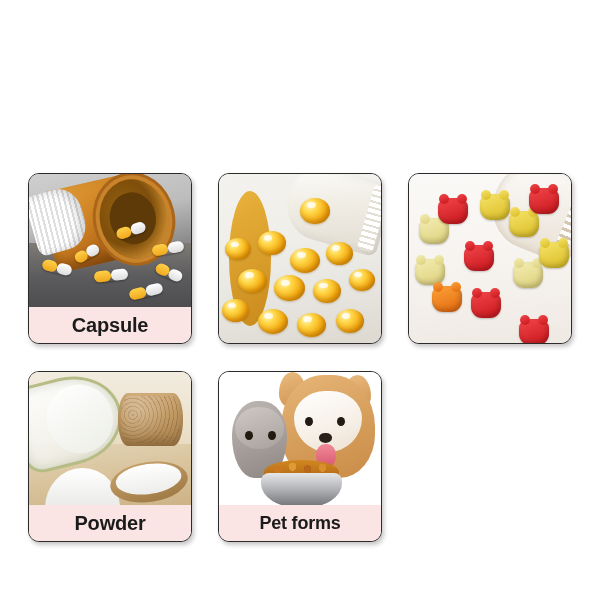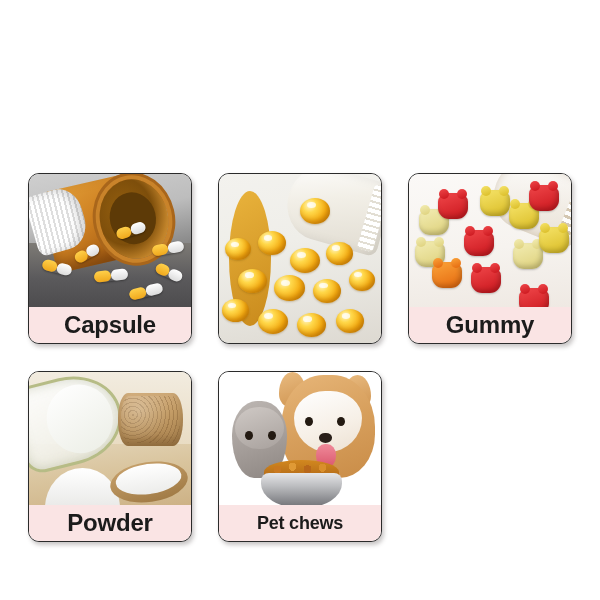--- a/index.html
+++ b/index.html
@@ -27,21 +27,21 @@
     width:164px;height:171px;box-sizing:border-box;
     border:1.5px solid #2b2b2b;border-radius:11px;
     background:#ffffff;overflow:hidden;position:relative;
     box-shadow:2px 3px 4px rgba(60,50,50,.28);
     display:flex;flex-direction:column;
   }
   .photo{flex:1 1 auto;position:relative;overflow:hidden;}
   .label{
     flex:0 0 36px;background:#fae4e4;
     display:flex;align-items:center;justify-content:center;
-    color:#1b1b1b;font-size:24px;font-weight:600;letter-spacing:-.2px;
+    color:#1b1b1b;font-size:20px;font-weight:600;letter-spacing:-.2px;
   }
   .label.sm{font-size:18px;}
 
   
   .p-cap{background:linear-gradient(168deg,#cfcfcf 0%,#bdbdbd 34%,#8f8f8f 58%,#6e6d6b 78%,#59585a 100%);}
   .p-cap .table{position:absolute;left:0;right:0;bottom:0;height:48%;
     background:linear-gradient(180deg,#7e7b76 0%,#5b5a5c 55%,#4d4c4e 100%);}
   .p-cap .bottle{
     position:absolute;left:11%;top:4%;width:74%;height:62%;
     background:linear-gradient(150deg,#e4a13a 0%,#cf8223 40%,#a85f14 72%,#8a4b10 100%);
@@ -272,21 +272,20 @@
           <div class="bear yel" style="left:62%;top:22%;"></div>
           <div class="bear red" style="left:74%;top:8%;"></div>
           <div class="bear red" style="left:34%;top:42%;"></div>
           <div class="bear pale" style="left:4%;top:50%;"></div>
           <div class="bear pale" style="left:64%;top:52%;"></div>
           <div class="bear org" style="left:14%;top:66%;"></div>
           <div class="bear red" style="left:38%;top:70%;"></div>
           <div class="bear yel" style="left:80%;top:40%;"></div>
           <div class="bear red" style="left:68%;top:86%;"></div>
         </div>
-        <div class="label">Gummy</div>
       </div>
 
     </div>
 
     <div class="row">
 
       <div class="card">
         <div class="photo p-pow">
           <div class="wall"></div>
           <div class="glass"></div>
@@ -309,19 +308,19 @@
           <div class="eye" style="right:22%;top:34%;"></div>
           <div class="nose" style="right:30%;top:46%;"></div>
           <div class="tongue" style="right:28%;top:54%;"></div>
           <div class="cat"></div>
           <div class="catface"></div>
           <div class="eye" style="left:16%;top:44%;"></div>
           <div class="eye" style="left:30%;top:44%;"></div>
           <div class="kib"></div>
           <div class="bowl"></div>
         </div>
-        <div class="label sm">Pet chews</div>
+        <div class="label sm">Pet forms</div>
       </div>
 
     </div>
 
   </div>
 </div>
 
 </body></html>

